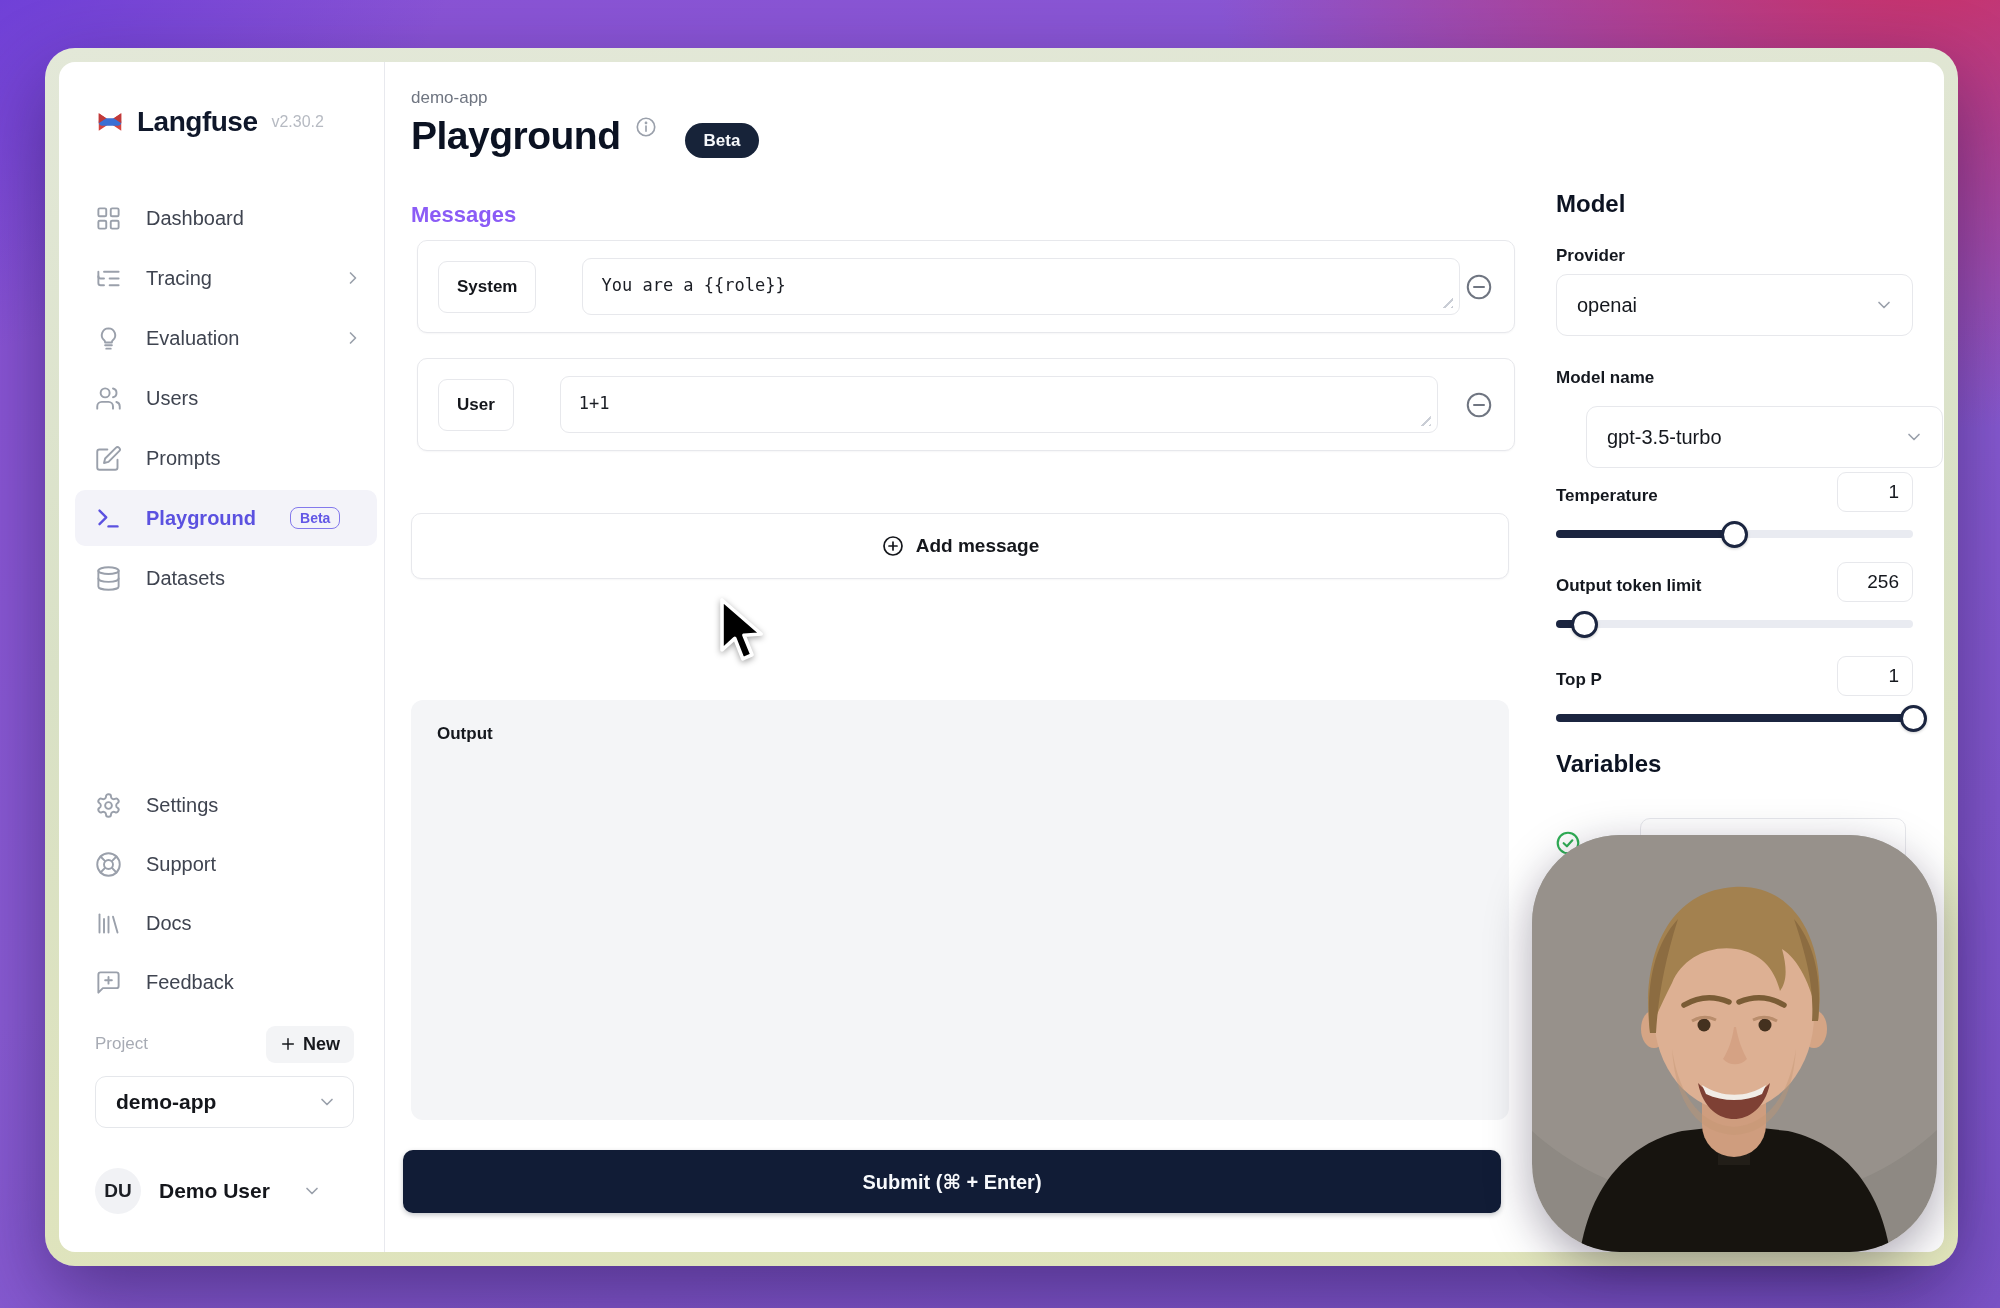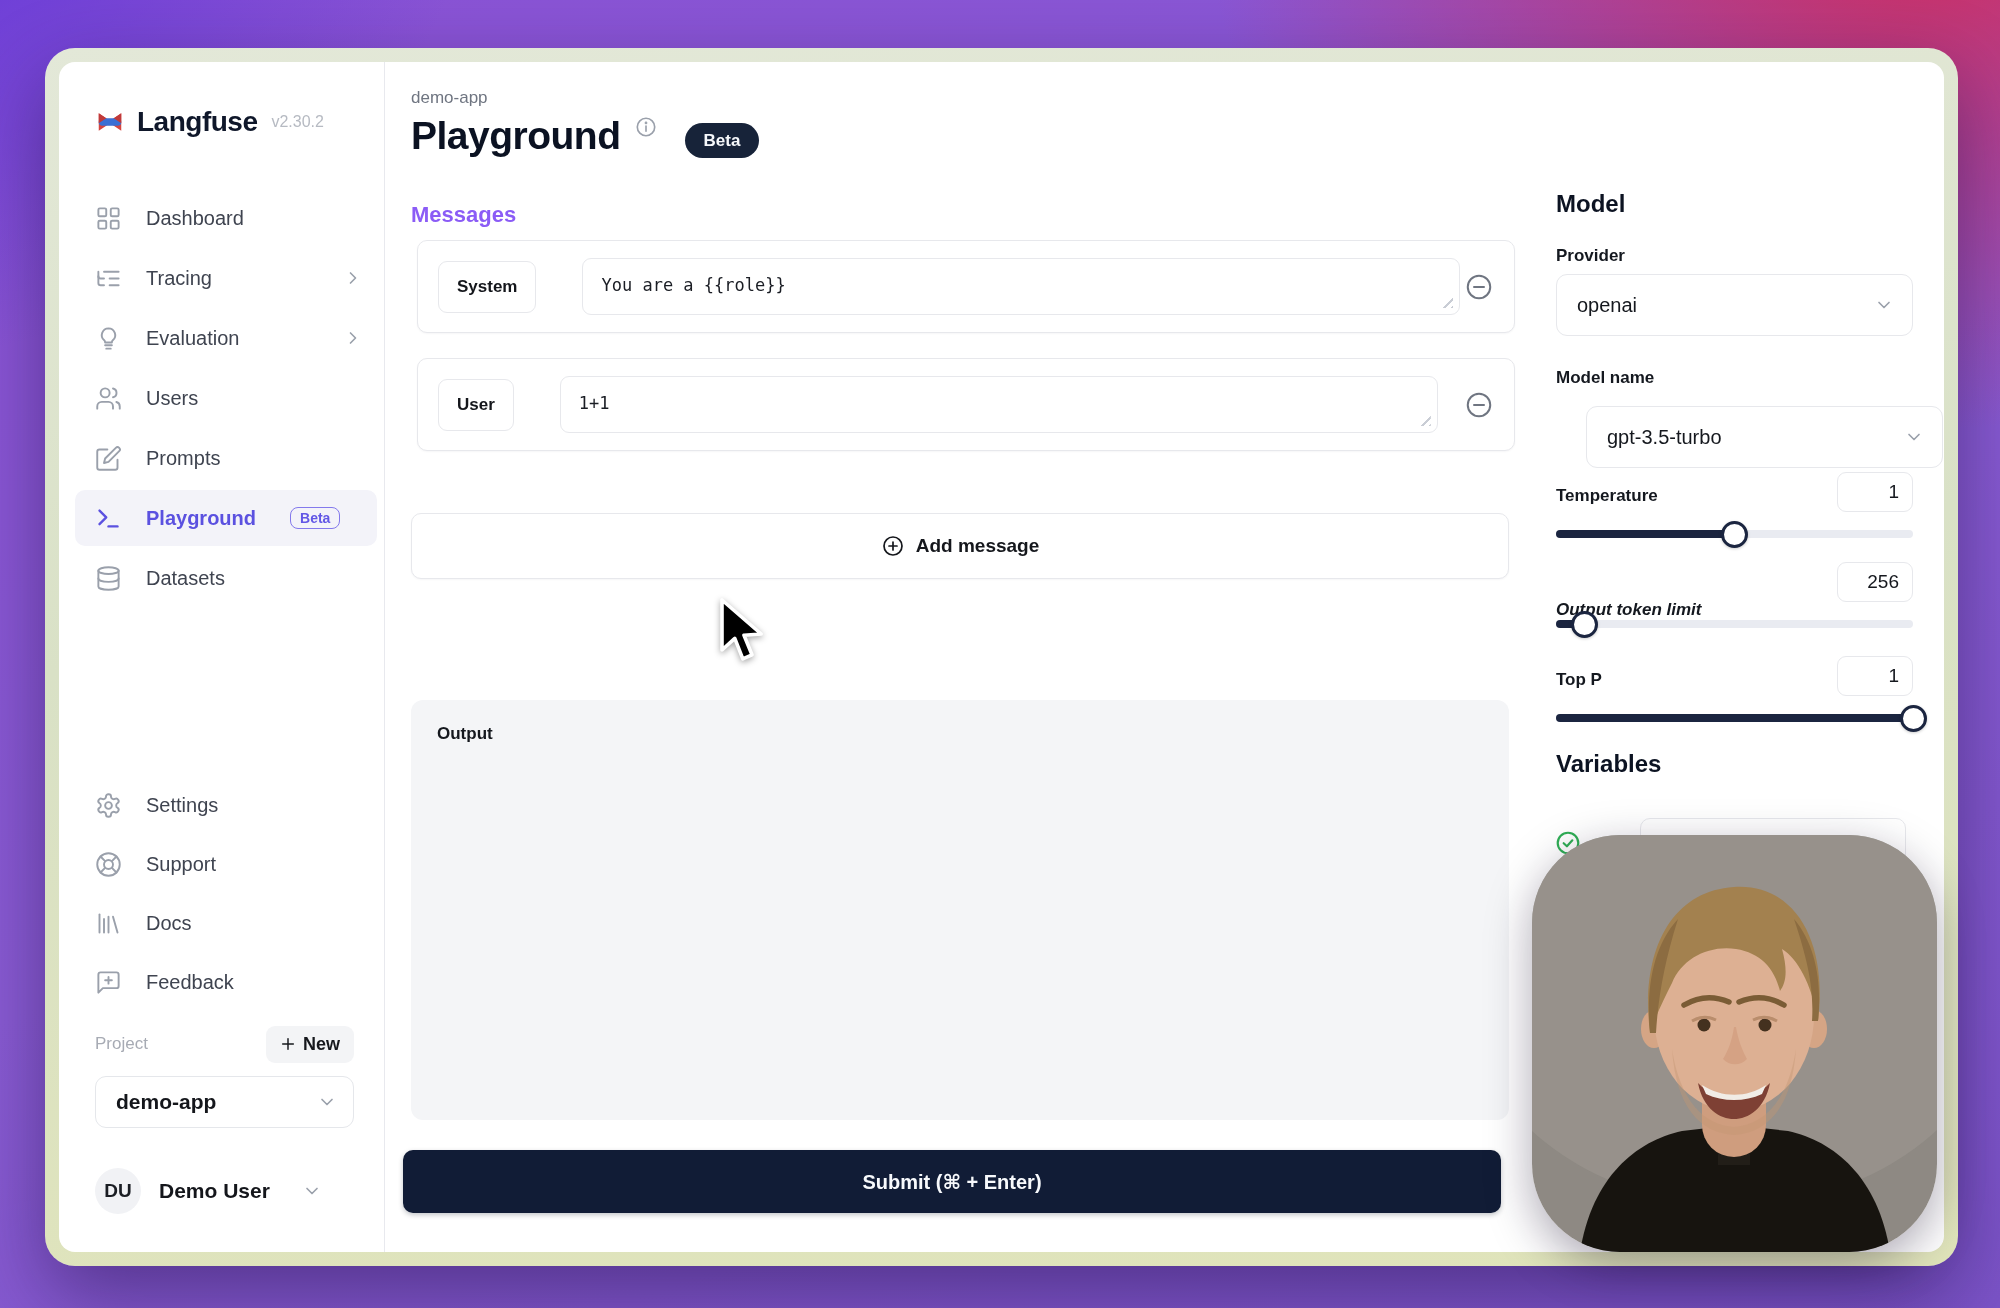--- a/index.html
+++ b/index.html
@@ -310,21 +310,21 @@
 
       <div class="panel-el fld-label" style="left:1497px; top:424px;">Temperature</div>
       <div class="panel-el val-box" style="left:1778px; top:410px;">1</div>
       <div class="slider" style="left:1497px; top:458px;">
         <div class="track">
             <div class="slider-fill" style="width: 50%;"></div>
           </div>
         <div class="slider-thumb" style="left: calc(50% - 13.5px);"></div>
       </div>
 
-      <div class="panel-el fld-label" style="left:1497px; top:538px;font-style:italic;">Output token limit</div>
+      <div class="panel-el fld-label" style="left:1497px; top:514px;">Output token limit</div>
       <div class="panel-el val-box" style="left:1778px; top:500px;">256</div>
       <div class="slider" style="left:1497px; top:548px;">
         <div class="track">
             <div class="slider-fill" style="width: 8%;"></div>
           </div>
         <div class="slider-thumb" style="left: calc(8% - 13.5px);"></div>
       </div>
 
       <div class="panel-el fld-label" style="left:1497px; top:608px;">Top P</div>
       <div class="panel-el val-box" style="left:1778px; top:594px;">1</div>

